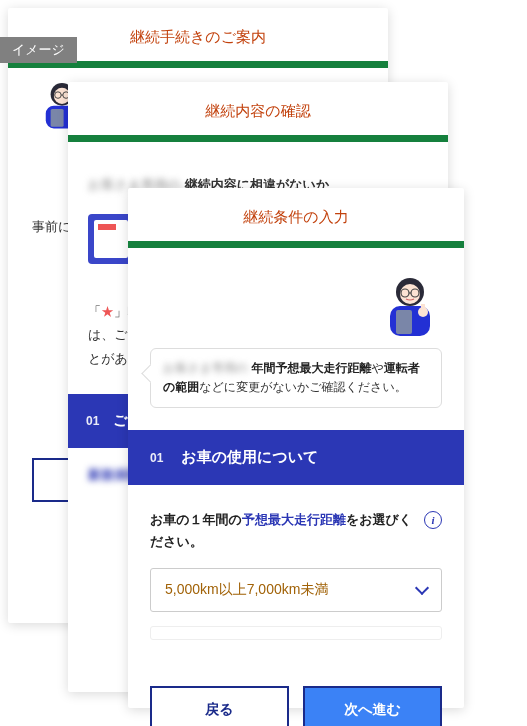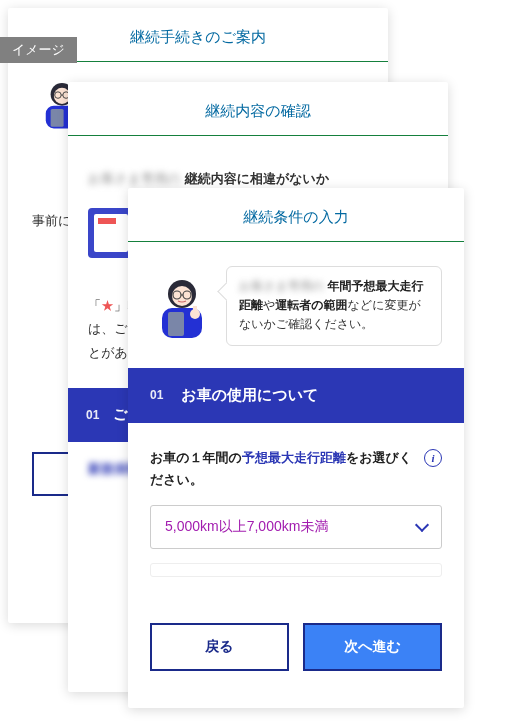--- a/index.html
+++ b/index.html
@@ -46,22 +46,22 @@
       left: 128px;
       top: 188px;
       width: 336px;
       height: 520px;
       z-index: 3;
     }
     .card-header {
       text-align: center;
       padding: 20px 0 14px;
       font-size: 15px;
-      color: #0369a1;
-      border-bottom: 1px solid #15803d;
+      color: #c2410c;
+      border-bottom: 7px solid #15803d;
     }
     
     .back-body { padding: 20px 24px; }
     .back-txt { font-size: 13px; color: #333; margin-top: 130px; }
     .back-ghost-btn {
       border: 2px solid #1a2a8a;
       height: 44px;
       margin-top: 222px;
     }
     
@@ -104,21 +104,21 @@
       margin: 24px -20px 0;
       display:flex;
       gap:14px;
       align-items:center;
       font-weight:600;
     }
     .mid-band .num { font-size: 12px; opacity:.9; }
     .mid-blur2 { color:#2b37b5; filter: blur(3px); font-size:13px; margin-top:18px; font-weight:600;}
     
     .front-body { padding: 20px 22px; }
-    .speech-row { display: flex; gap: 12px; align-items: center; margin-top: 4px; }
+    .speech-row { display: flex; gap: 12px; align-items: flex-end; margin-top: 4px; flex-direction: column; }
     .avatar {
       width: 64px;
       height: 64px;
       flex: 0 0 64px;
     }
     .avatar svg { width: 100%; height: 100%; }
     .bubble {
       flex: 1;
       border: 1px solid #ddd;
       border-radius: 6px;
@@ -183,21 +183,21 @@
       font-family: Georgia, serif;
       flex: 0 0 18px;
       margin-top: 2px;
     }
     .select {
       margin-top: 14px;
       border: 1px solid #ccc;
       border-radius: 3px;
       padding: 12px 14px;
       font-size: 14px;
-      color: #a21caf;
+      color: #a16207;
       display: flex;
       justify-content: space-between;
       align-items: center;
       cursor: pointer;
     }
     .chev {
       width: 10px;
       height: 10px;
       border-right: 2px solid #2b37b5;
       border-bottom: 2px solid #2b37b5;

